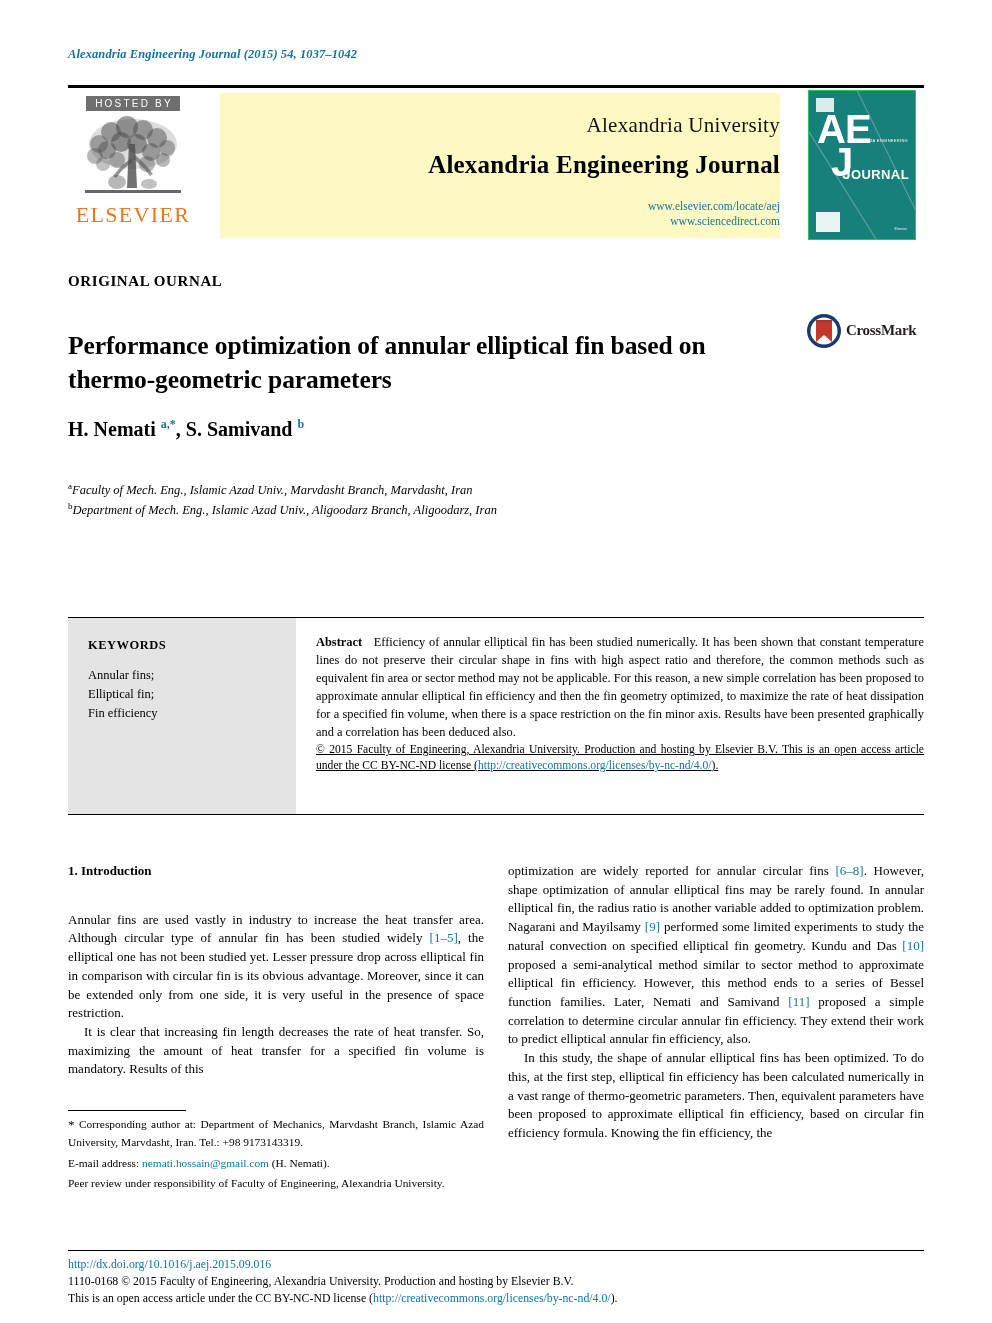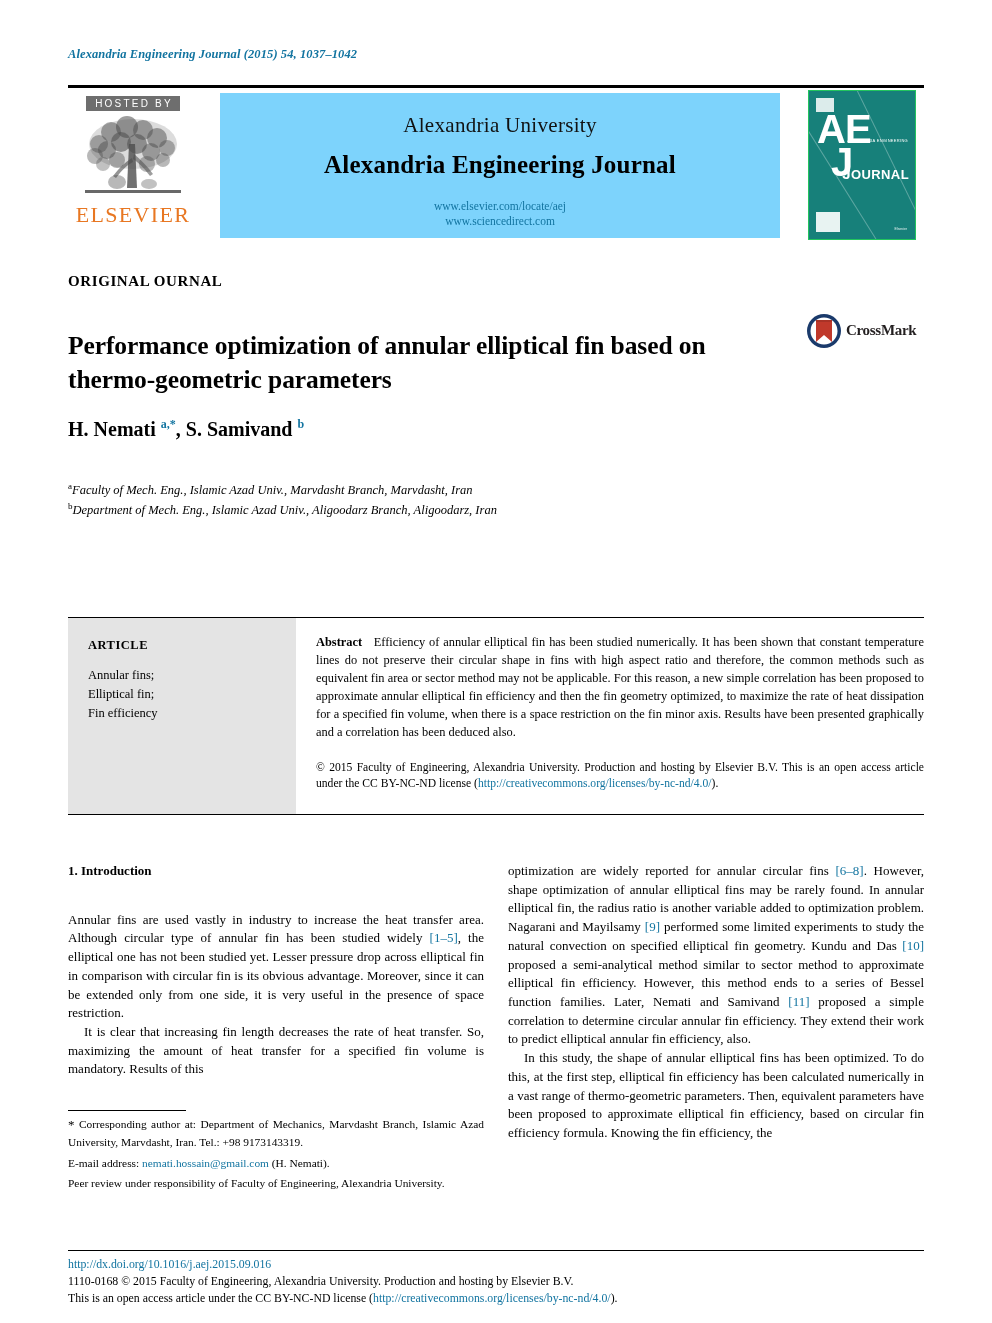--- a/index.html
+++ b/index.html
@@ -79,22 +79,22 @@
     letter-spacing: 1.3px;
     line-height: 1;
     margin-top: -2px;
   }
   .journal-center {
     position: absolute;
     left: 152px;
     top: 8px;
     width: 560px;
     height: 145px;
-    background: #7dd3fc;
-    text-align: center;
+    background: #fef9c3;
+    text-align: right;
   }
   .ju-univ {
     font-size: 21px;
     color: #111111;
     margin-top: 20px;
     letter-spacing: 0.3px;
   }
   .ju-name {
     font-size: 25px;
     font-weight: bold;
@@ -296,24 +296,25 @@
     position: absolute;
     left: 248px;
     top: 16px;
     width: 608px;
     font-size: 12.4px;
     line-height: 1.45;
     text-align: justify;
   }
   .abs-text .lead { font-weight: bold; }
   .abs-copy {
-    margin-top: 18px;
+    margin-top: 0;
     font-size: 11.6px;
     line-height: 1.42;
     text-align: justify;
+    text-decoration: underline;
   }
   .abs-copy a, .link { color: #1274a0; text-decoration: none; }
 
   
   .col {
     position: absolute;
     top: 862px;
     width: 416px;
     font-size: 13px;
     line-height: 1.44;
@@ -452,21 +453,21 @@
   <div class="affils">
     <div><sup>a</sup><span>Faculty of Mech. Eng., Islamic Azad Univ., Marvdasht Branch, Marvdasht, Iran</span></div>
     <div><sup>b</sup><span>Department of Mech. Eng., Islamic Azad Univ., Aligoodarz Branch, Aligoodarz, Iran</span></div>
   </div>
 
 
   <div class="abs-wrap">
     <div class="abs-rule-top"></div>
     <div class="abs-body">
       <div class="kw-box">
-        <div class="kw-title">ARTICLE</div>
+        <div class="kw-title">KEYWORDS</div>
         <div class="kw-list">
           <div>Annular fins;</div>
           <div>Elliptical fin;</div>
           <div>Fin efficiency</div>
         </div>
       </div>
       <div class="abs-text">
         <span class="lead">Abstract</span>&nbsp;&nbsp;&nbsp;<span>Efficiency of annular elliptical fin has been studied numerically. It has been shown that constant temperature lines do not preserve their circular shape in fins with high aspect ratio and therefore, the common methods such as equivalent fin area or sector method may not be applicable. For this reason, a new simple correlation has been proposed to approximate annular elliptical fin efficiency and then the fin geometry optimized, to maximize the rate of heat dissipation for a specified fin volume, when there is a space restriction on the fin minor axis. Results have been presented graphically and a correlation has been deduced also.</span>
         <div class="abs-copy">
           <span>© 2015 Faculty of Engineering, Alexandria University. Production and hosting by Elsevier B.V.  This is an open access article under the CC BY-NC-ND license (</span><a href="#" class="link">http://creativecommons.org/licenses/by-nc-nd/4.0/</a><span>).</span>

